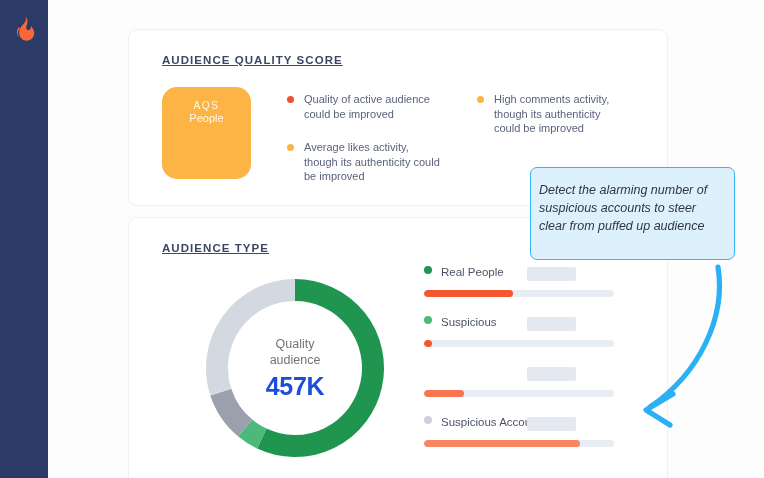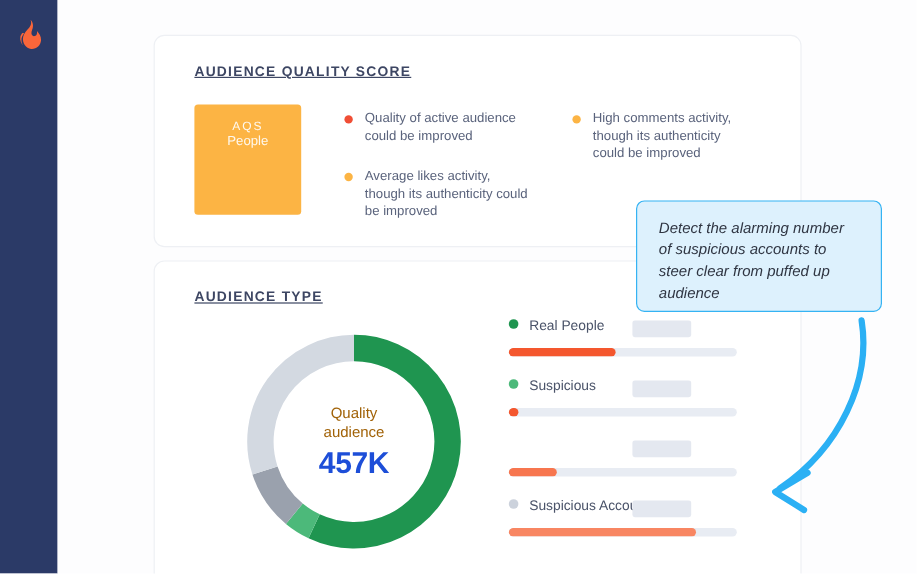--- a/index.html
+++ b/index.html
@@ -63,21 +63,21 @@
     color: #3d4663;
     text-decoration: underline;
   }
 
   
   #aqs-badge {
     position: absolute;
     left: 33px; top: 57px;
     width: 89px; height: 92px;
     background: #fcb444;
-    border-radius: 3px;
+    border-radius: 15px;
     text-align: center;
     color: #ffffff;
   }
   #aqs-badge-label {
     margin-top: 13px;
     font-size: 10px;
     letter-spacing: 1.6px;
     opacity: .92;
   }
   #aqs-badge-value {
@@ -128,21 +128,21 @@
     width: 200px; height: 200px;
     display: flex;
     flex-direction: column;
     align-items: center;
     justify-content: center;
     pointer-events: none;
   }
   #donut-label {
     font-size: 12.5px;
     line-height: 16px;
-    color: #a16207;
+    color: #737373;
     text-align: center;
   }
   #donut-value {
     margin-top: 4px;
     font-size: 25px;
     font-weight: bold;
     color: #1d4ed8;
     letter-spacing: -.3px;
   }
 
@@ -193,21 +193,21 @@
   #callout {
     position: absolute;
     left: 482px; top: 167px;
     width: 205px; height: 93px;
     background: #ddf1fd;
     border: 1.6px solid #35b3f3;
     border-radius: 7px;
     z-index: 20;
   }
   #callout-text {
-    padding: 13px 18px;
+    padding: 13px 8px;
     font-size: 12.5px;
     line-height: 18px;
     font-style: italic;
     color: #2f3542;
   }
   #callout-arrow {
     position: absolute;
     left: 530px; top: 255px;
     width: 190px; height: 180px;
     z-index: 19;

